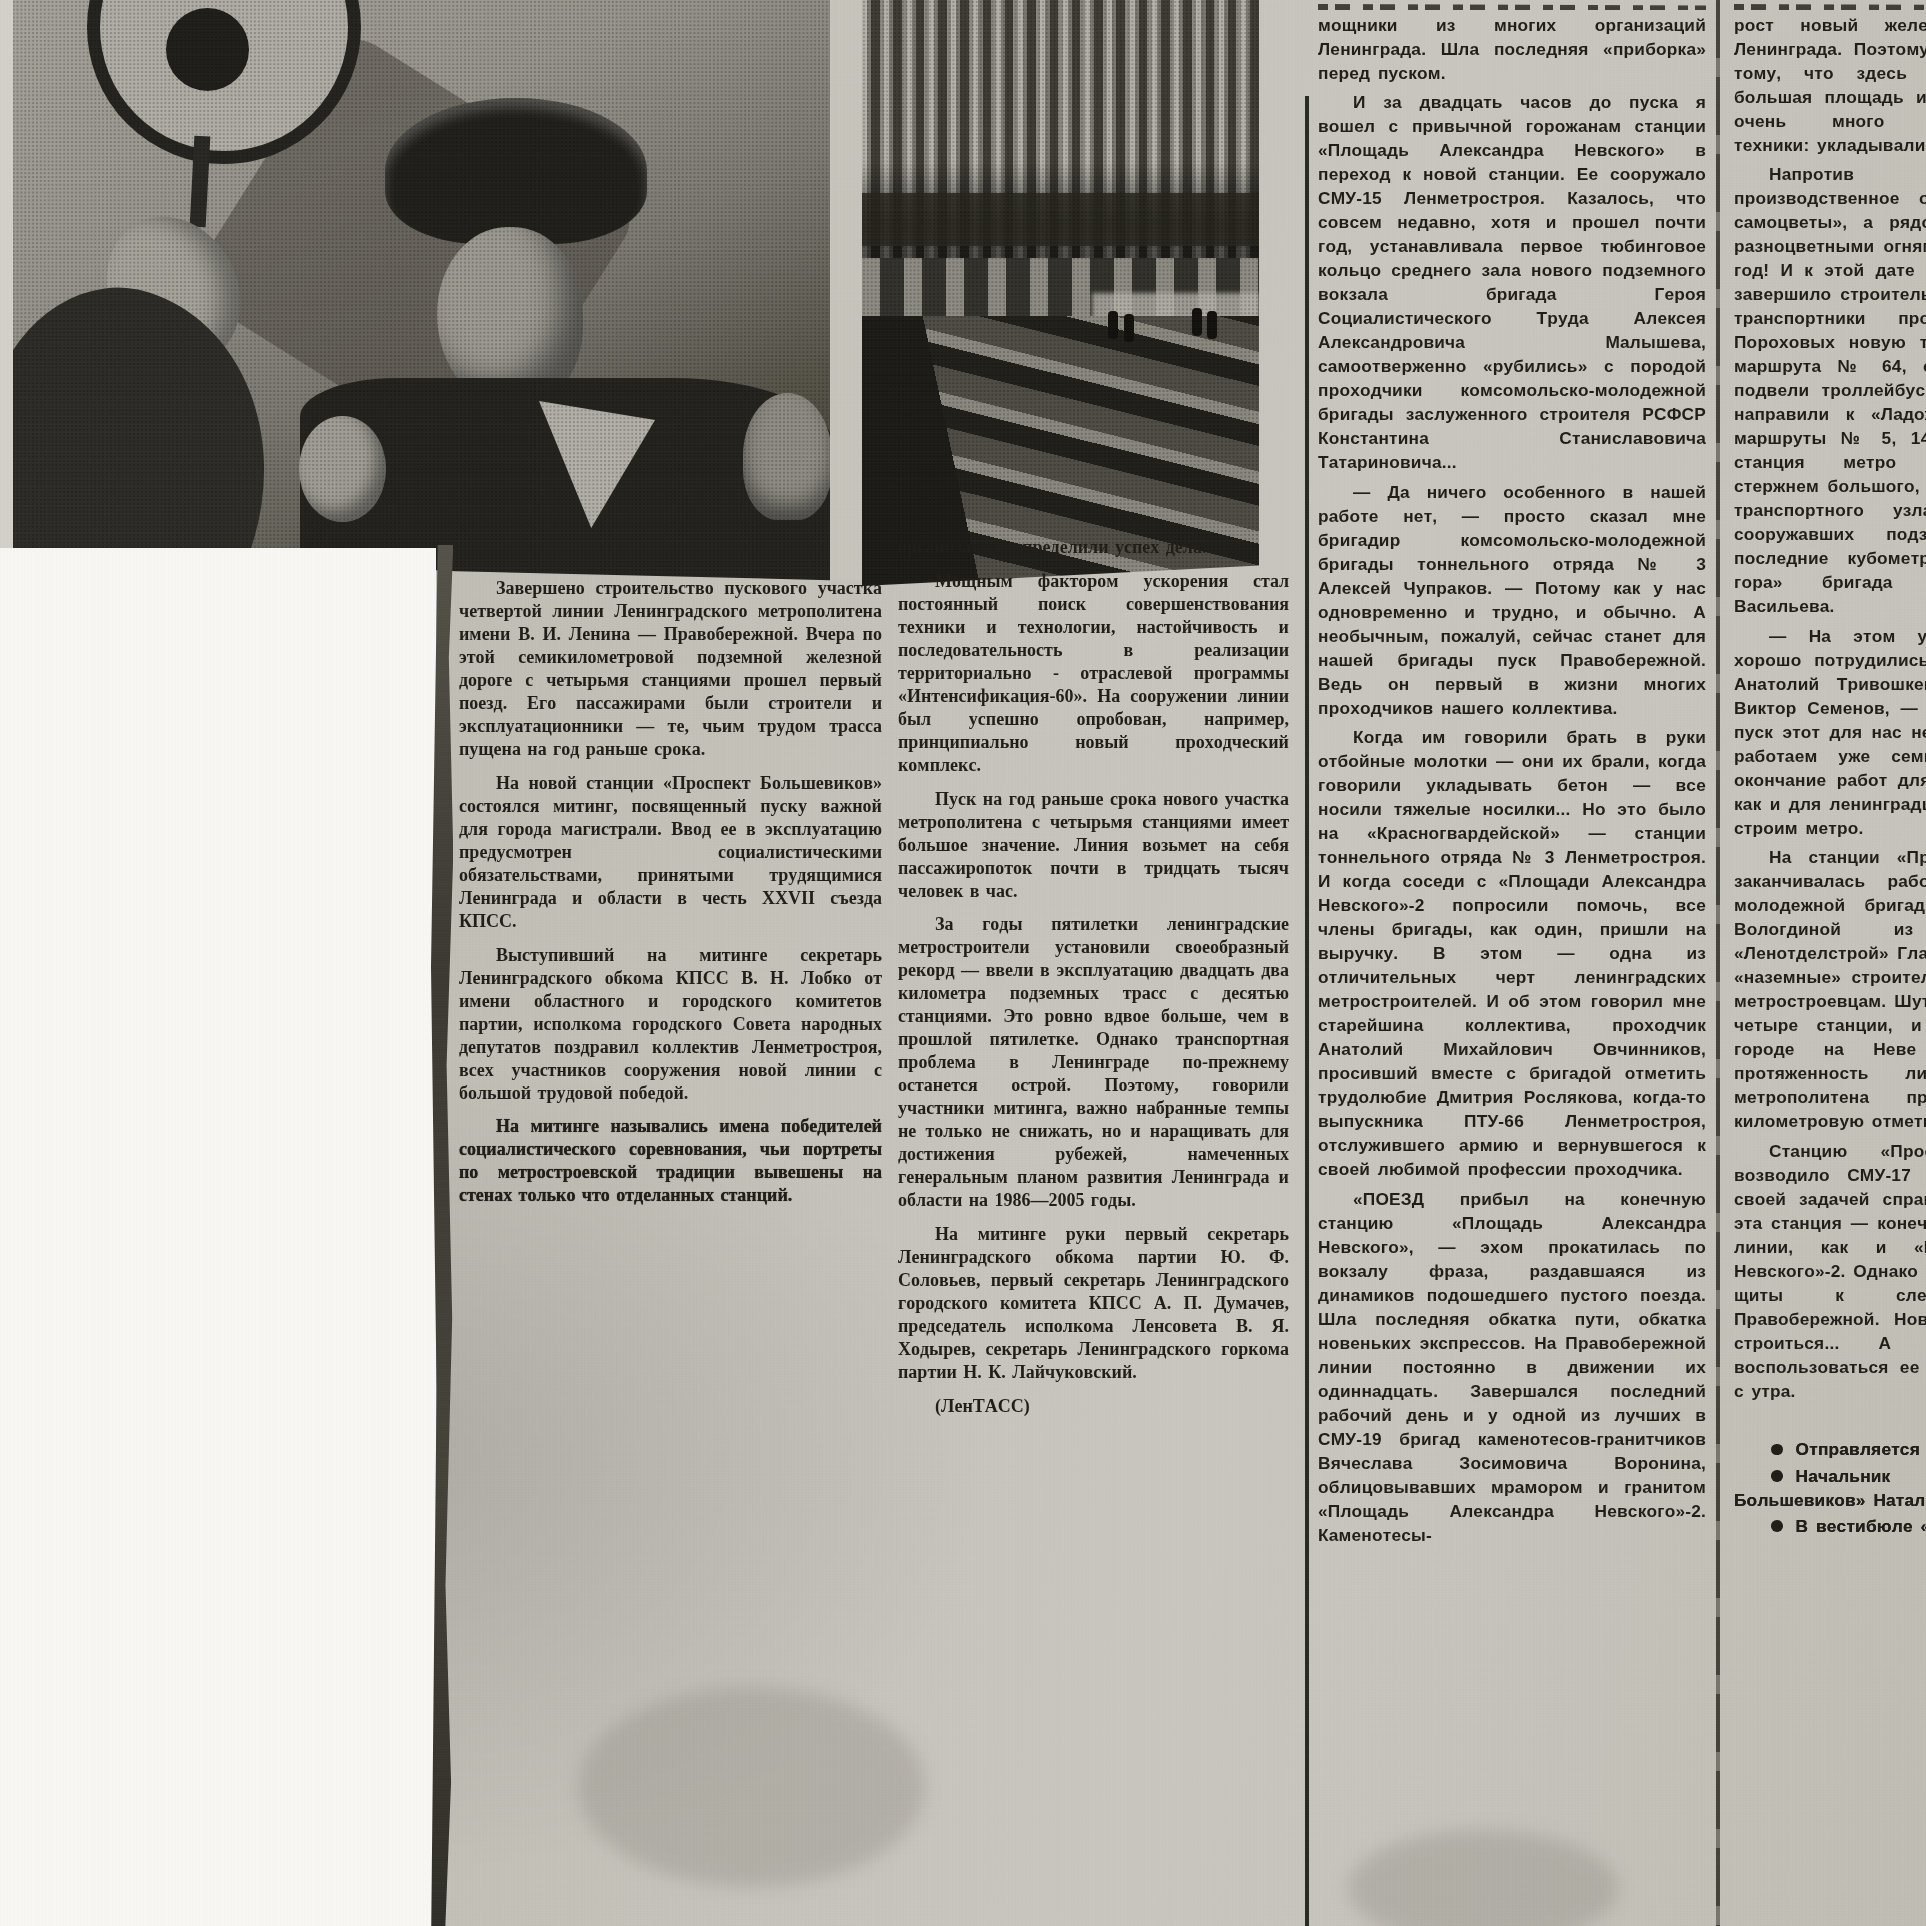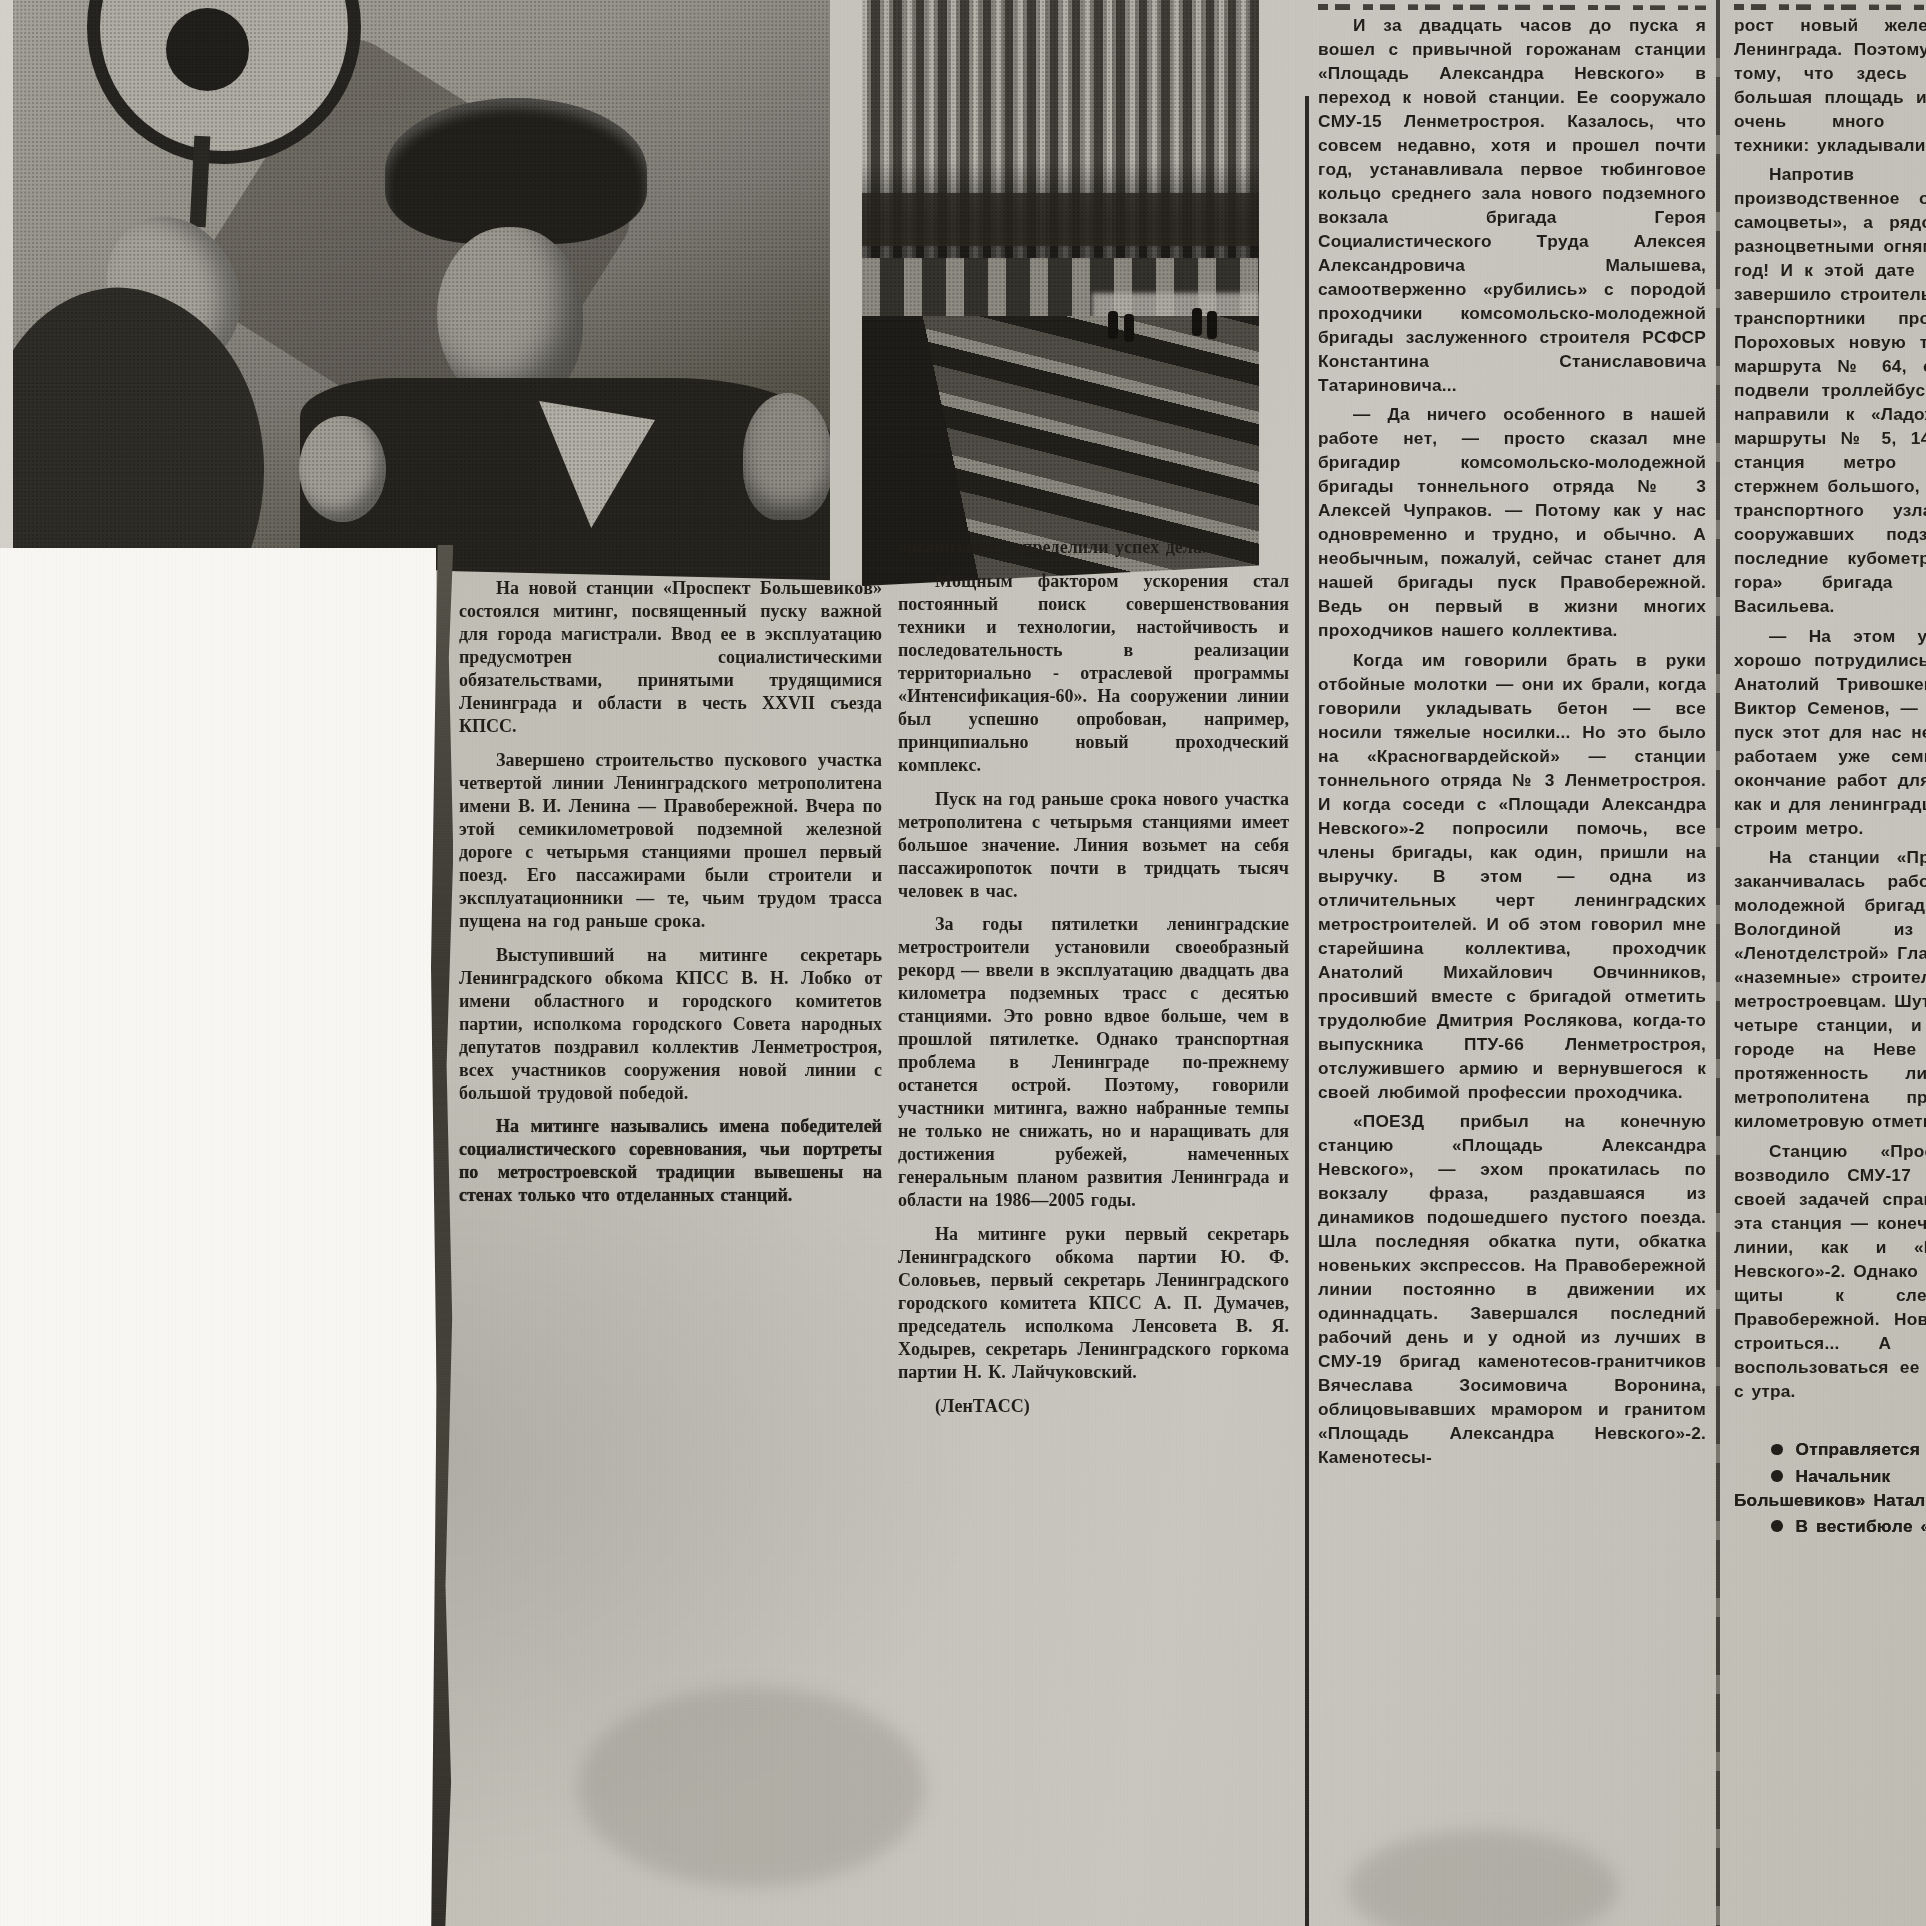--- a/index.html
+++ b/index.html
@@ -147,37 +147,38 @@
   <div class="corner-tl"></div>
   <div class="cutout-white"></div>
   <div class="torn-left"></div>
 
   <div class="rule-a"></div>
   <div class="rule-b"></div>
   <div class="blot" style="left:578px;top:1687px;width:347px;height:200px;"></div>
   <div class="blot" style="left:1348px;top:1830px;width:270px;height:116px;"></div>
 
   <section class="col serif col1">
+    <p>Завершено строительство пускового участка четвертой линии Ленинградского метрополитена имени В. И. Ленина — Правобережной. Вчера по этой семикилометровой подземной железной дороге с четырьмя станциями прошел первый поезд. Его пассажирами были строители и эксплуатационники — те, чьим трудом трасса пущена на год раньше срока.</p>
     <p>На новой станции «Проспект Большевиков» состоялся митинг, посвященный пуску важной для города магистрали. Ввод ее в эксплуатацию предусмотрен социалистическими обязательствами, принятыми трудящимися Ленинграда и области в честь XXVII съезда КПСС.</p>
-    <p>Завершено строительство пускового участка четвертой линии Ленинградского метрополитена имени В. И. Ленина — Правобережной. Вчера по этой семикилометровой подземной железной дороге с четырьмя станциями прошел первый поезд. Его пассажирами были строители и эксплуатационники — те, чьим трудом трасса пущена на год раньше срока.</p>
     <p>Выступивший на митинге секретарь Ленинградского обкома КПСС В. Н. Лобко от имени областного и городского комитетов партии, исполкома городского Совета народных депутатов поздравил коллектив Ленметростроя, всех участников сооружения новой линии с большой трудовой победой.</p>
     <p class="heavy">На митинге назывались имена победителей социалистического соревнования, чьи портреты по метростроевской традиции вывешены на стенах только что отделанных станций.</p>
   </section>
 
   <section class="col serif col2">
     <p style="text-indent:0;">организаций, определили успех дела.</p>
     <p>Мощным фактором ускорения стал постоянный поиск совершенствования техники и технологии, настойчивость и последовательность в реализации территориально - отраслевой программы «Интенсификация-60». На сооружении линии был успешно опробован, например, принципиально новый проходческий комплекс.</p>
     <p>Пуск на год раньше срока нового участка метрополитена с четырьмя станциями имеет большое значение. Линия возьмет на себя пассажиропоток почти в тридцать тысяч человек в час.</p>
     <p>За годы пятилетки ленинградские метростроители установили своеобразный рекорд — ввели в эксплуатацию двадцать два километра подземных трасс с десятью станциями. Это ровно вдвое больше, чем в прошлой пятилетке. Однако транспортная проблема в Ленинграде по-прежнему останется острой. Поэтому, говорили участники митинга, важно набранные темпы не только не снижать, но и наращивать для достижения рубежей, намеченных генеральным планом развития Ленинграда и области на 1986—2005 годы.</p>
     <p>На митинге руки первый секретарь Ленинградского обкома партии Ю. Ф. Соловьев, первый секретарь Ленинградского городского комитета КПСС А. П. Думачев, председатель исполкома Ленсовета В. Я. Ходырев, секретарь Ленинградского горкома партии Н. К. Лайчуковский.</p>
     <p class="agency">(ЛенТАСС)</p>
   </section>
 
   <section class="col sans col3">
     <div class="cut-top"></div>
+    <p style="text-indent:0;">мощники из многих организаций Ленинграда. Шла последняя «приборка» перед пуском.</p>
     <p>И за двадцать часов до пуска я вошел с привычной горожанам станции «Площадь Александра Невского» в переход к новой станции. Ее сооружало СМУ-15 Ленметростроя. Казалось, что совсем недавно, хотя и прошел почти год, устанавливала первое тюбинговое кольцо среднего зала нового подземного вокзала бригада Героя Социалистического Труда Алексея Александровича Малышева, самоотверженно «рубились» с породой проходчики комсомольско-молодежной бригады заслуженного строителя РСФСР Константина Станиславовича Татариновича...</p>
     <p>— Да ничего особенного в нашей работе нет, — просто сказал мне бригадир комсомольско-молодежной бригады тоннельного отряда № 3 Алексей Чупраков. — Потому как у нас одновременно и трудно, и обычно. А необычным, пожалуй, сейчас станет для нашей бригады пуск Правобережной. Ведь он первый в жизни многих проходчиков нашего коллектива.</p>
     <p>Когда им говорили брать в руки отбойные молотки — они их брали, когда говорили укладывать бетон — все носили тяжелые носилки... Но это было на «Красногвардейской» — станции тоннельного отряда № 3 Ленметростроя. И когда соседи с «Площади Александра Невского»-2 попросили помочь, все члены бригады, как один, пришли на выручку. В этом — одна из отличительных черт ленинградских метростроителей. И об этом говорил мне старейшина коллектива, проходчик Анатолий Михайлович Овчинников, просивший вместе с бригадой отметить трудолюбие Дмитрия Рослякова, когда-то выпускника ПТУ-66 Ленметростроя, отслужившего армию и вернувшегося к своей любимой профессии проходчика.</p>
     <p>«ПОЕЗД прибыл на конечную станцию «Площадь Александра Невского», — эхом прокатилась по вокзалу фраза, раздавшаяся из динамиков подошедшего пустого поезда. Шла последняя обкатка пути, обкатка новеньких экспрессов. На Правобережной линии постоянно в движении их одиннадцать. Завершался последний рабочий день и у одной из лучших в СМУ-19 бригад каменотесов-гранитчиков Вячеслава Зосимовича Воронина, облицовывавших мрамором и гранитом «Площадь Александра Невского»-2. Каменотесы-</p>
   </section>
 
   <section class="col sans col4">
     <div class="cut-top"></div>
     <p style="text-indent:0;">рост новый железнодорожный вокзал Ленинграда. Поэтому не стоит удивляться тому, что здесь только что создана большая площадь и еще позавчера было очень много дорожно-строительной техники: укладывали последний асфальт.</p>
     <p>Напротив вестибюля — производственное объединение «Русские самоцветы», а рядом с ним — елка с разноцветными огнями. Скоро Новый, 1986 год! И к этой дате СМУ-11 Ленметростроя завершило строительство своей станции, а транспортники протянули с Ржевки-Пороховых новую трамвайную ветку для маршрута № 64, с Заневской площади подвели троллейбус маршрутов № 1, 22, направили к «Ладожской» и автобусные маршруты № 5, 14, 30, 92. И, конечно, станция метро «Ладожская» стала стержнем большого, только что созданного транспортного узла. Из проходчиков, сооружавших подземный метровокзал, последние кубометры грунта «дала на-гора» бригада Петра Алексеевича Васильева.</p>

